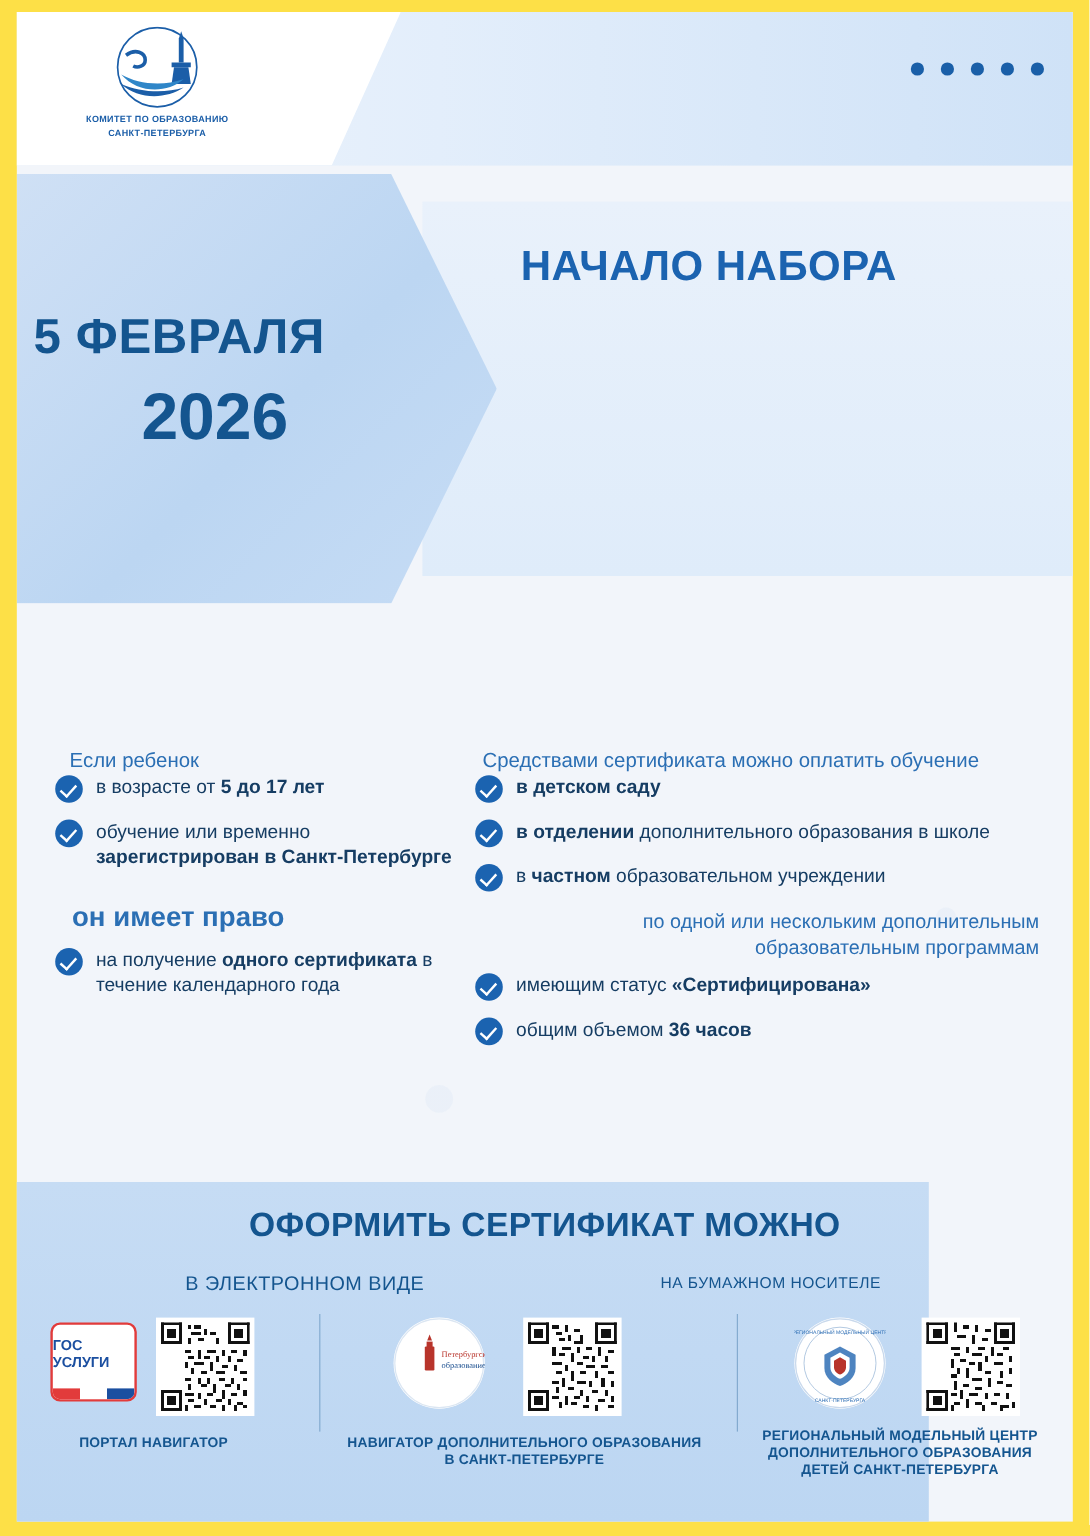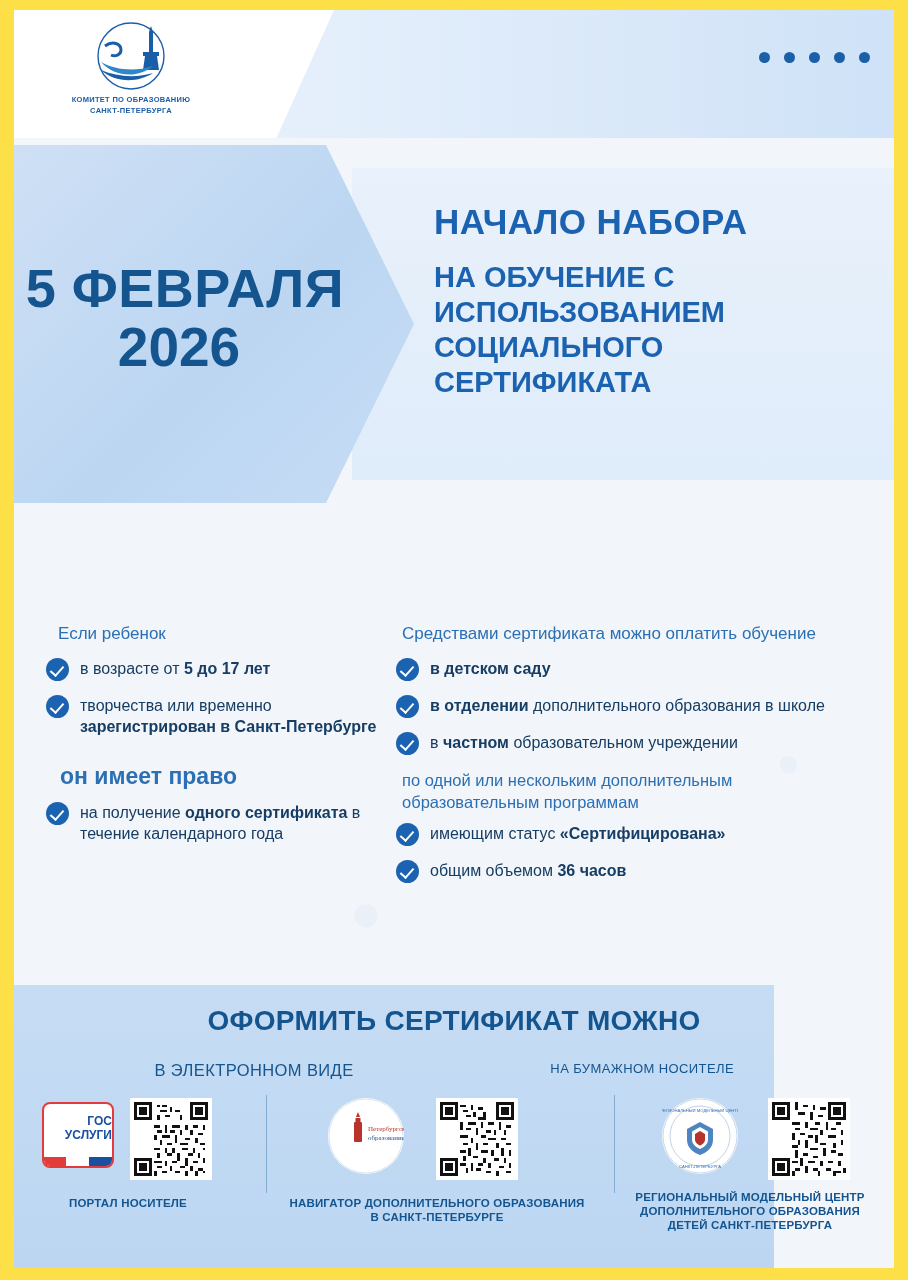--- a/index.html
+++ b/index.html
@@ -89,24 +89,24 @@
   
   .date-block {
     position: absolute;
     left: 14px; top: 145px;
     width: 400px; height: 358px;
     background: linear-gradient(135deg, #cfe0f5 0%, #bcd6f2 55%, #c6dcf5 100%);
     clip-path: polygon(0 0, 78% 0, 100% 50%, 78% 100%, 0 100%);
   }
   .date-block .dline1 {
     position: absolute;
-    left: 0; top: 112px;
+    left: 14px; top: 112px;
     width: 330px;
-    text-align: right;
-    font-size: 54px;
+    text-align: left;
+    font-size: 41px;
     font-weight: bold;
     color: #14558f;
     letter-spacing: .5px;
   }
   .date-block .dline2 {
     position: absolute;
     left: 0; top: 170px;
     width: 330px;
     text-align: center;
     font-size: 55px;
@@ -157,21 +157,21 @@
     width: 340px;
   }
   .col-right {
     position: absolute;
     left: 396px; top: 624px;
     width: 470px;
   }
   .col-head {
     font-size: 17px;
     color: #2b6fb4;
-    margin: 0 0 14px 12px;
+    margin: 0 0 2px 12px;
   }
   .col-head.right { margin-left: 6px; }
   .li {
     position: relative;
     padding-left: 34px;
     margin-bottom: 16px;
     font-size: 16px;
     color: #163d63;
     line-height: 21px;
   }
@@ -190,20 +190,21 @@
     width: 6px; height: 11px;
     border: solid #ffffff;
     border-width: 0 2.4px 2.4px 0;
     transform: rotate(42deg);
   }
   .sub-head {
     margin: 4px 0 10px 6px;
     font-size: 16.5px;
     color: #2b6fb4;
     line-height: 22px;
+    text-align: right;
   }
   .mid-head {
     margin: 26px 0 12px 14px;
     font-size: 23px;
     color: #2b6fb4;
     font-weight: bold;
   }
 
   
   .bottom {
@@ -278,21 +279,21 @@
     background: #ffffff;
     border-radius: 8px;
     border: 2px solid #e23b3b;
     box-sizing: border-box;
     overflow: hidden;
   }
   .gos-txt {
     position: absolute;
     left: 0; top: 10px;
     width: 100%;
-    text-align: right;
+    text-align: left;
     font-size: 12px;
     font-weight: bold;
     color: #1b4fa0;
     line-height: 14px;
   }
   .gos-stripe {
     position: absolute;
     left: 0; bottom: 0;
     width: 100%; height: 9px;
     background: linear-gradient(90deg,#e23b3b 0 33%, #ffffff 33% 66%, #1b4fa0 66% 100%);
@@ -328,40 +329,39 @@
   <div class="header-dots">
     <i></i>
     <i></i>
     <i></i>
     <i></i>
     <i></i>
   </div>
 
   <div class="title-block">
     <div class="title-main">НАЧАЛО НАБОРА</div>
-    <div class="title-sub">НА ОБУЧЕНИЕ С ИСПОЛЬЗОВАНИЕМ СОЦИАЛЬНОГО СЕРТИФИКАТА</div>
   </div>
 
   <div class="date-block">
     <div class="dline1">5 ФЕВРАЛЯ</div>
     <div class="dline2">2026</div>
   </div>
 
 
   <div class="col-left">
     <div class="col-head">Если ребенок</div>
 
     <div class="li">
       <span class="check"></span>
       <span>в возрасте от </span><b>5 до 17 лет</b>
     </div>
 
     <div class="li">
       <span class="check"></span>
-      <span>творчества или временно </span><b>зарегистрирован в Санкт-Петербурге</b>
+      <span>обучение или временно </span><b>зарегистрирован в Санкт-Петербурге</b>
     </div>
 
     <div class="mid-head">он имеет право</div>
 
     <div class="li">
       <span class="check"></span>
       <span>на получение </span><b>одного сертификата</b><span> в течение календарного года</span>
     </div>
   </div>
 
@@ -655,21 +655,21 @@
           <rect x="21" y="26" width="2" height="1"></rect>
         <rect x="25" y="27" width="2" height="1"></rect>
         <rect x="8" y="27" width="1" height="2"></rect>
           <rect x="18" y="27" width="1" height="2"></rect>
         <rect x="24" y="27" width="1" height="2"></rect>
           <rect x="28" y="26" width="1" height="2"></rect>
       </g>
     </svg>
   </div>
 
-  <div class="cap" style="left:28px; top:1196px; width:200px;">ПОРТАЛ НОСИТЕЛЕ</div>
+  <div class="cap" style="left:28px; top:1196px; width:200px;">ПОРТАЛ НАВИГАТОР</div>
 
   <div class="cap" style="left:272px; top:1196px; width:330px;">
     <span>НАВИГАТОР ДОПОЛНИТЕЛЬНОГО ОБРАЗОВАНИЯ</span><br>
     <span>В САНКТ-ПЕТЕРБУРГЕ</span>
   </div>
 
   <div class="cap" style="left:610px; top:1190px; width:280px;">
     <span>РЕГИОНАЛЬНЫЙ МОДЕЛЬНЫЙ ЦЕНТР</span><br>
     <span>ДОПОЛНИТЕЛЬНОГО ОБРАЗОВАНИЯ</span><br>
     <span>ДЕТЕЙ САНКТ-ПЕТЕРБУРГА</span>

